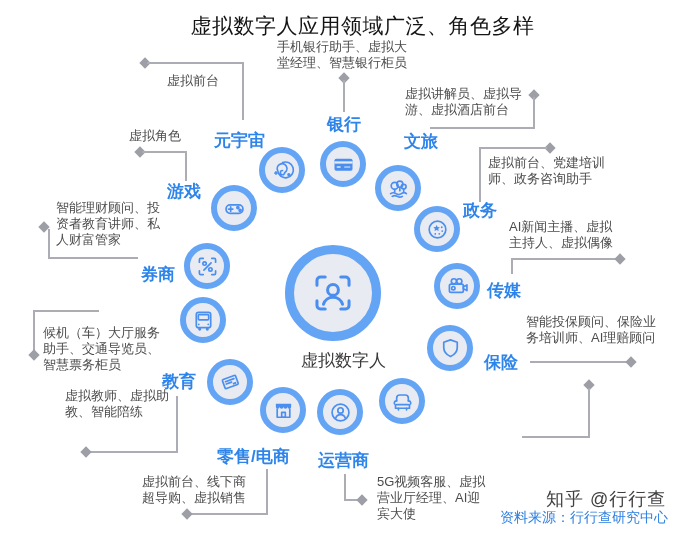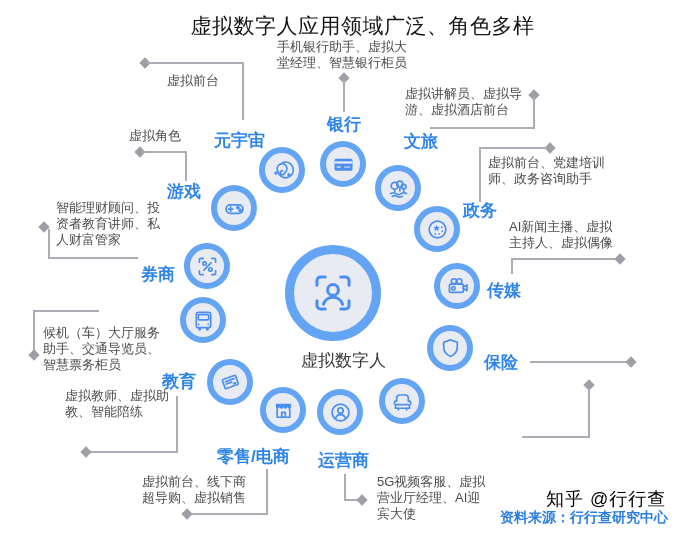--- a/index.html
+++ b/index.html
@@ -10,22 +10,22 @@
   .node { position:absolute; box-sizing:border-box; border-radius:50%; background:#e9ebf2;
           border:6px solid #63a4f4; display:flex; align-items:center; justify-content:center; }
   .node.small { width:46px; height:46px; }
   .node.big { width:96px; height:96px; border-width:9px; }
   .lbl { position:absolute; font-size:17px; font-weight:bold; color:#2d84ea; white-space:nowrap; }
   .ann { position:absolute; font-size:13px; color:#4c4c4c; line-height:1.24; white-space:pre-line; }
   .hl { position:absolute; height:2px; background:#abacb4; }
   .vl { position:absolute; width:2px; background:#abacb4; }
   .dm { position:absolute; width:8px; height:8px; background:#9d9ea6; transform:rotate(45deg); }
   .center-lbl { position:absolute; font-size:17px; color:#3a3a3a; white-space:nowrap; }
-  .watermark { position:absolute; font-size:18px; color:#000000; letter-spacing:1px; white-space:nowrap; }
-  .source { position:absolute; font-size:14px; font-weight:bold; color:#2c7fe0; white-space:nowrap; }
+  .watermark { position:absolute; font-size:18px; color:#404040; letter-spacing:1px; white-space:nowrap; }
+  .source { position:absolute; font-size:14px; font-weight:normal; color:#2c7fe0; white-space:nowrap; }
   svg { display:block; }
   svg * { stroke:#4a8ef0; fill:none; stroke-width:1.5; stroke-linecap:round; stroke-linejoin:round; }
   svg .f { fill:#4a8ef0; stroke:none; }
   svg .w { fill:#e9ebf2; stroke:none; }
   svg text { stroke:none; }
 </style>
 </head>
 <body>
 
 <div class="canvas">
@@ -211,20 +211,22 @@
 
   <div class="ann" style="left:167px;top:73px">虚拟前台</div>
   <div class="ann" style="left:277px;top:39px">手机银行助手、虚拟大
 堂经理、智慧银行柜员</div>
   <div class="ann" style="left:405px;top:86px">虚拟讲解员、虚拟导
 游、虚拟酒店前台</div>
   <div class="ann" style="left:488px;top:155px">虚拟前台、党建培训
 师、政务咨询助手</div>
   <div class="ann" style="left:509px;top:219px">AI新闻主播、虚拟
 主持人、虚拟偶像</div>
+  <div class="ann" style="left:526px;top:314px">智能投保顾问、保险业
+务培训师、AI理赔顾问</div>
   <div class="ann" style="left:377px;top:474px">5G视频客服、虚拟
 营业厅经理、AI迎
 宾大使</div>
   <div class="ann" style="left:142px;top:474px">虚拟前台、线下商
 超导购、虚拟销售</div>
   <div class="ann" style="left:65px;top:388px">虚拟教师、虚拟助
 教、智能陪练</div>
   <div class="ann" style="left:56px;top:200px">智能理财顾问、投
 资者教育讲师、私
 人财富管家</div>

